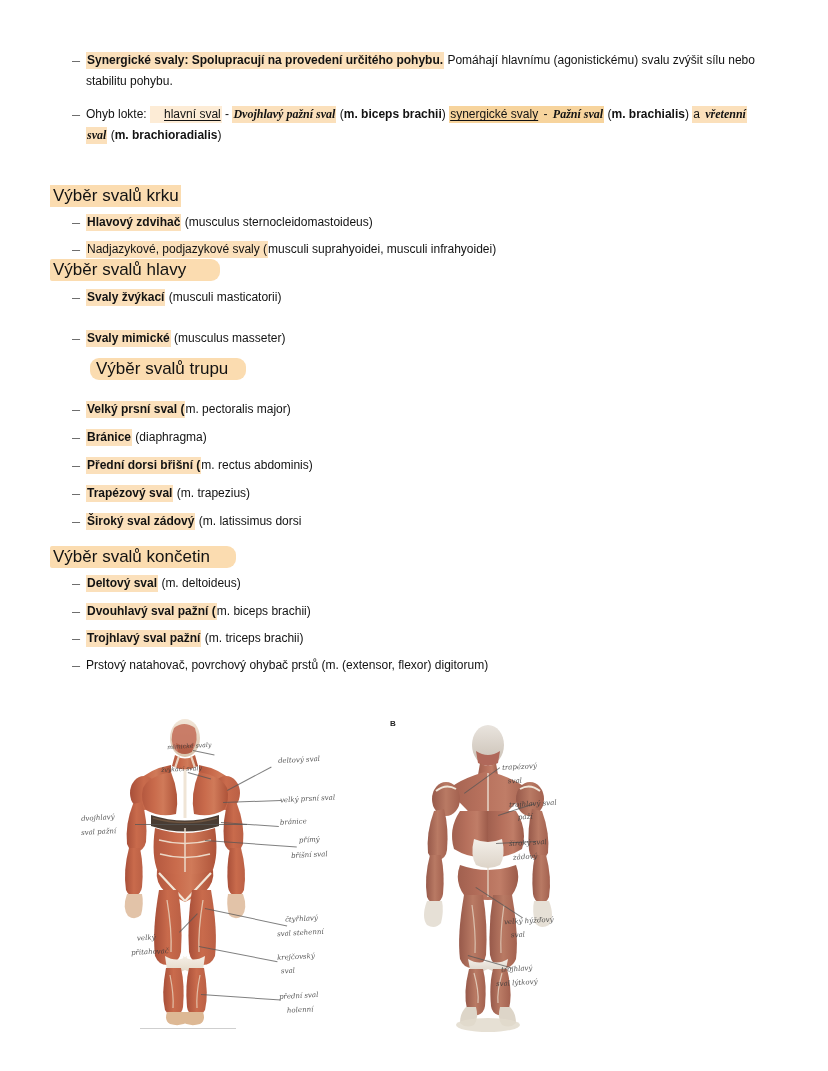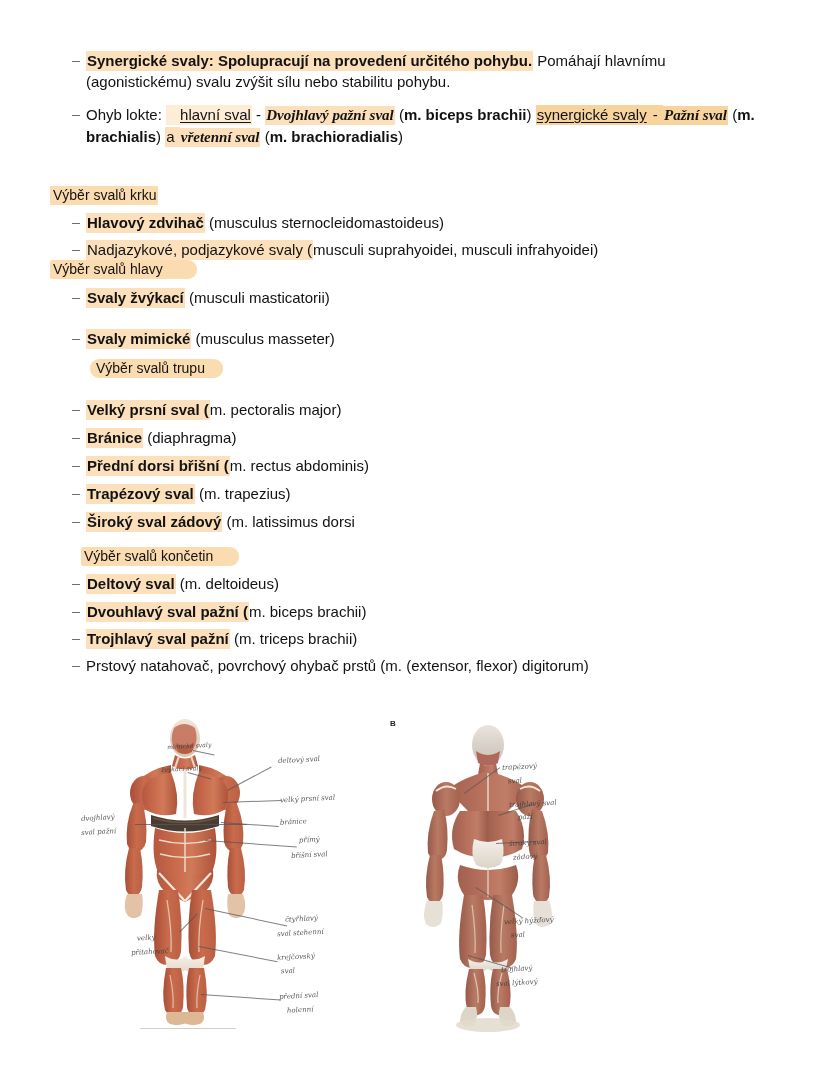--- a/index.html
+++ b/index.html
@@ -25,27 +25,27 @@
   .dash{
     color:#6e6e6e;
     font-size:14.5px;
     line-height:21px;
     width:14px;
     flex:0 0 14px;
     text-align:left;
     user-select:none;
   }
   .btext{
-    font-size:15px;
+    font-size:12px;
     line-height:21px;
     flex:1;
   }
 
   .heading{
-    font-size:14px;
+    font-size:17px;
     line-height:21px;
     position:relative;
     display:block;
   }
   .hl-head{
     background:#fbdcb0;
     padding:1px 2px 2px 3px;
     border-radius:2px 9px 9px 2px;
     box-decoration-break:clone;
     -webkit-box-decoration-break:clone;
@@ -188,21 +188,21 @@
     <div class="bullet-row" style="position:absolute;left:72px;top:483px;width:690px;">
       <span class="dash">–</span>
       <span class="btext"><b class="hl">Trapézový sval</b><span> (m. trapezius)</span></span>
     </div>
     <div class="bullet-row" style="position:absolute;left:72px;top:511px;width:690px;">
       <span class="dash">–</span>
       <span class="btext"><b class="hl">Široký sval zádový</b><span> (m. latissimus dorsi</span></span>
     </div>
 
     <div class="heading" style="position:absolute;left:50px;top:546px;">
-      <span class="hl-head" style="padding-right:26px;margin-left:31px;">Výběr svalů končetin</span>
+      <span class="hl-head" style="padding-right:26px;">Výběr svalů končetin</span>
     </div>
 
     <div class="bullet-row" style="position:absolute;left:72px;top:573px;width:690px;">
       <span class="dash">–</span>
       <span class="btext"><b class="hl">Deltový sval</b><span> (m. deltoideus)</span></span>
     </div>
     <div class="bullet-row" style="position:absolute;left:72px;top:601px;width:690px;">
       <span class="dash">–</span>
       <span class="btext"><b class="hl">Dvouhlavý sval pažní (</b><span>m. biceps brachii)</span></span>
     </div>

